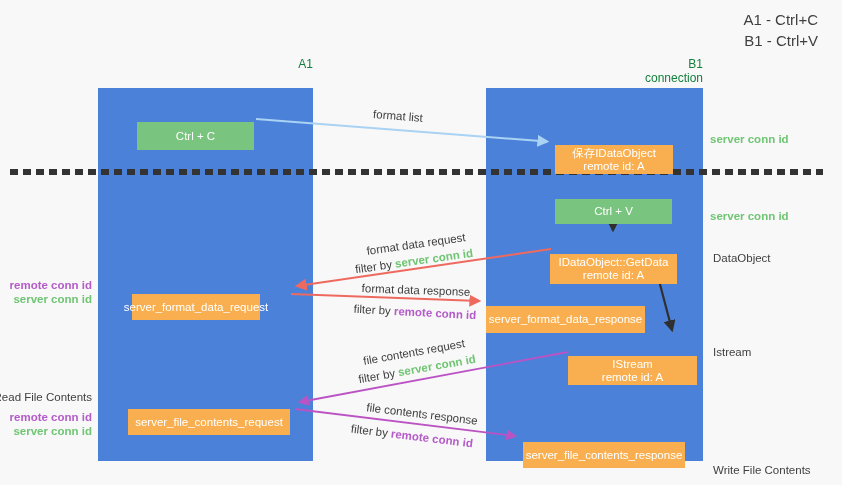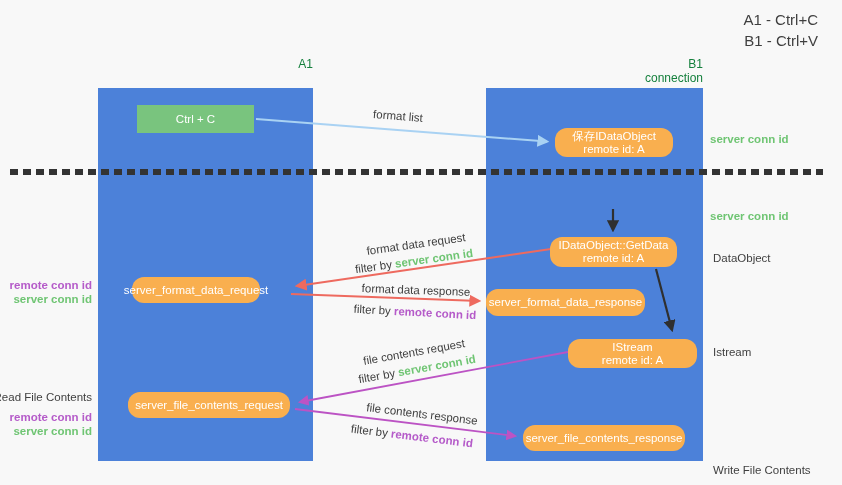--- a/index.html
+++ b/index.html
@@ -8,24 +8,24 @@
     font-family:"Liberation Sans",sans-serif;overflow:hidden;
   }
   .col{position:absolute;top:88px;height:373px;background:#4C81D9;z-index:1;}
   .col-left{left:98px;width:215px;}
   .col-right{left:486px;width:217px;}
   .arrow-layer{position:absolute;left:0;top:0;z-index:2;pointer-events:none;}
   .hdr{position:absolute;text-align:right;font-size:12px;color:#15803d;line-height:14px;z-index:3;}
   .title{position:absolute;left:0;right:24px;top:9px;text-align:right;font-size:15px;color:#3F3F3F;line-height:21px;z-index:3;}
   .node{
     position:absolute;display:flex;flex-direction:column;align-items:center;justify-content:center;
-    color:#ffffff;font-size:11.5px;text-align:left;line-height:13px;z-index:3;white-space:nowrap;
+    color:#ffffff;font-size:11.5px;text-align:left;line-height:13px;z-index:3;white-space:nowrap;margin-top:17px;
   }
   .node.green{background:#79C47E;}
-  .node.orange{background:#F9AF4F;border-radius:12px;}
+  .node.orange{background:#F9AF4F;}
   .side{position:absolute;font-size:11.5px;color:#3F3F3F;white-space:nowrap;z-index:3;line-height:13px;}
   .bold-green{color:#6FC573;font-weight:bold;}
   .bold-purple{color:#B55BC9;font-weight:bold;}
   .side.r{text-align:right;}
   .alabel{
     position:absolute;font-size:11.5px;color:#3F3F3F;white-space:nowrap;z-index:3;
     transform:translate(-50%,-50%) rotate(var(--r,0deg));
   }
   .alabel .g{color:#6FC573;font-weight:bold;}
   .alabel .p{color:#B55BC9;font-weight:bold;}
@@ -83,20 +83,23 @@
 
   <div class="node green" style="left:137px;top:105px;width:117px;height:28px;">
     <span>Ctrl + C</span>
   </div>
 
   <div class="node orange" style="left:555px;top:128px;width:118px;height:29px;">
     <span>保存IDataObject</span>
     <span>remote id: A</span>
   </div>
 
+  <div class="node green" style="left:555px;top:182px;width:117px;height:25px;">
+    <span>Ctrl + V</span>
+  </div>
 
   <div class="node orange" style="left:550px;top:237px;width:127px;height:30px;">
     <span>IDataObject::GetData</span>
     <span>remote id: A</span>
   </div>
 
   <div class="node orange" style="left:132px;top:277px;width:128px;height:26px;">
     <span>server_format_data_request</span>
   </div>
 

